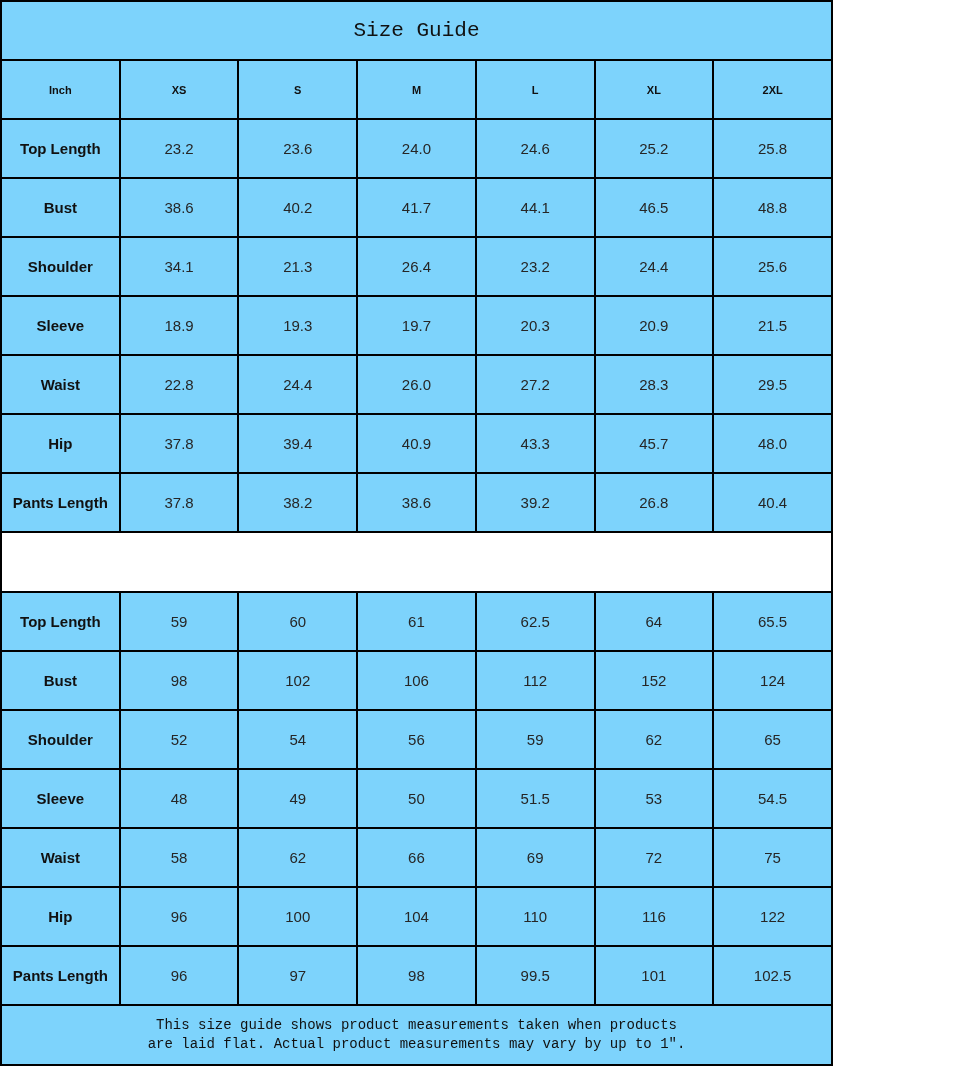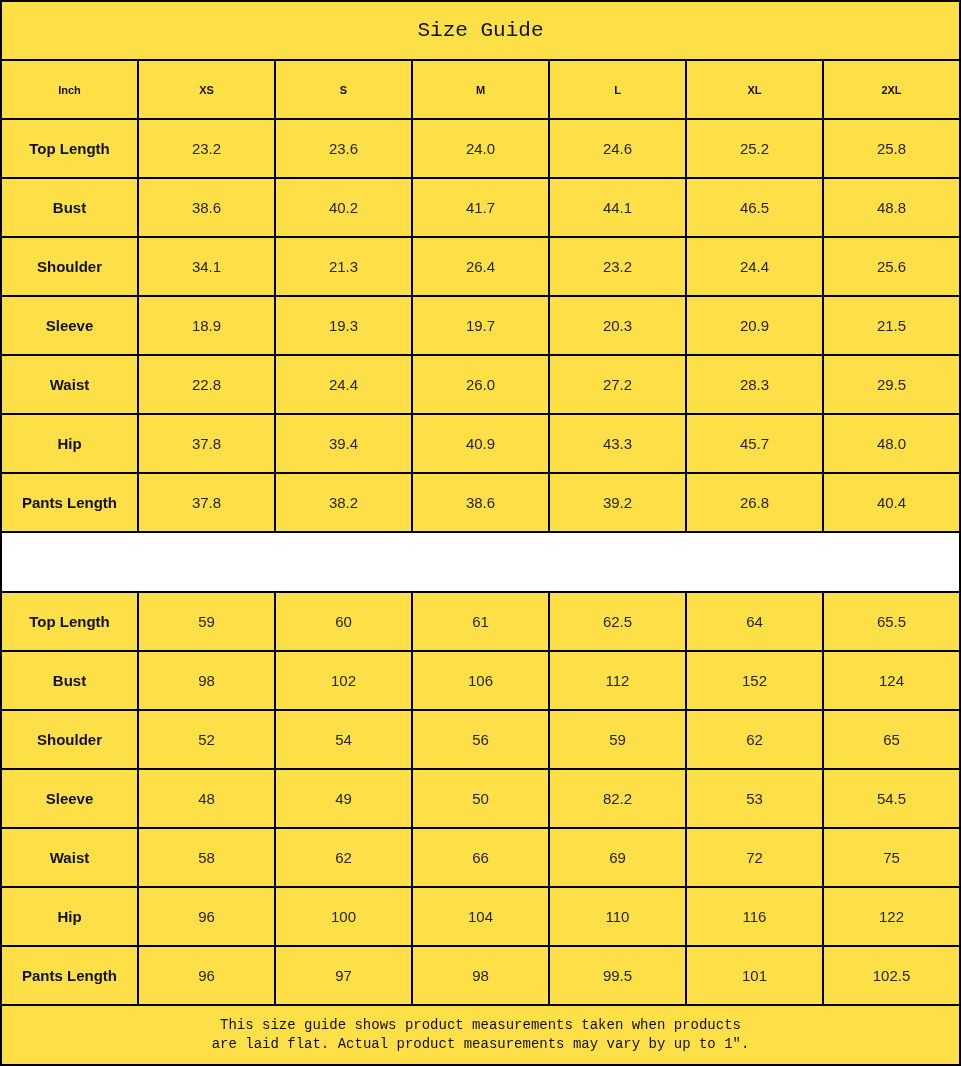--- a/index.html
+++ b/index.html
@@ -9,23 +9,23 @@
   }
   .page {
     width: 961px;
     height: 1066px;
     background: #ffffff;
     box-sizing: border-box;
   }
   table.size-guide {
     border-collapse: collapse;
     table-layout: fixed;
-    width: 961px;
+    width: 833px;
     height: 1066px;
-    background: #fde047;
+    background: #7dd3fc;
   }
   table.size-guide td,
   table.size-guide th {
     border: 2px solid #000000;
     text-align: center;
     vertical-align: middle;
     padding: 0;
     box-sizing: border-box;
     overflow: hidden;
   }
@@ -193,21 +193,21 @@
           <td class="value-cell">56</td>
           <td class="value-cell">59</td>
           <td class="value-cell">62</td>
           <td class="value-cell">65</td>
         </tr>
         <tr class="grid-row">
           <td class="label-cell">Sleeve</td>
           <td class="value-cell">48</td>
           <td class="value-cell">49</td>
           <td class="value-cell">50</td>
-          <td class="value-cell">82.2</td>
+          <td class="value-cell">51.5</td>
           <td class="value-cell">53</td>
           <td class="value-cell">54.5</td>
         </tr>
         <tr class="grid-row">
           <td class="label-cell">Waist</td>
           <td class="value-cell">58</td>
           <td class="value-cell">62</td>
           <td class="value-cell">66</td>
           <td class="value-cell">69</td>
           <td class="value-cell">72</td>

